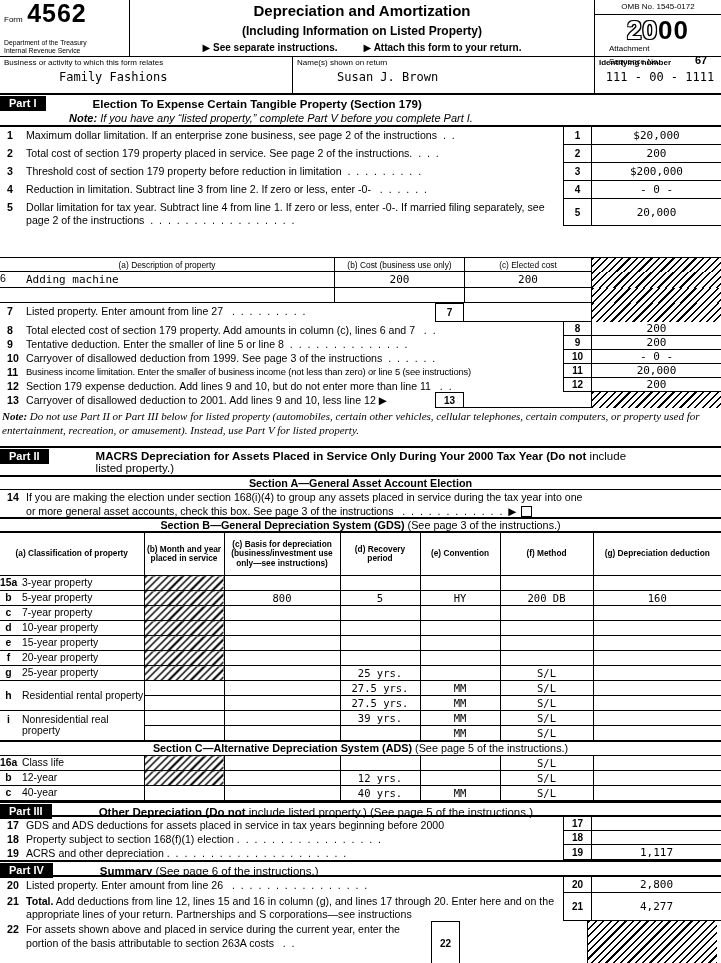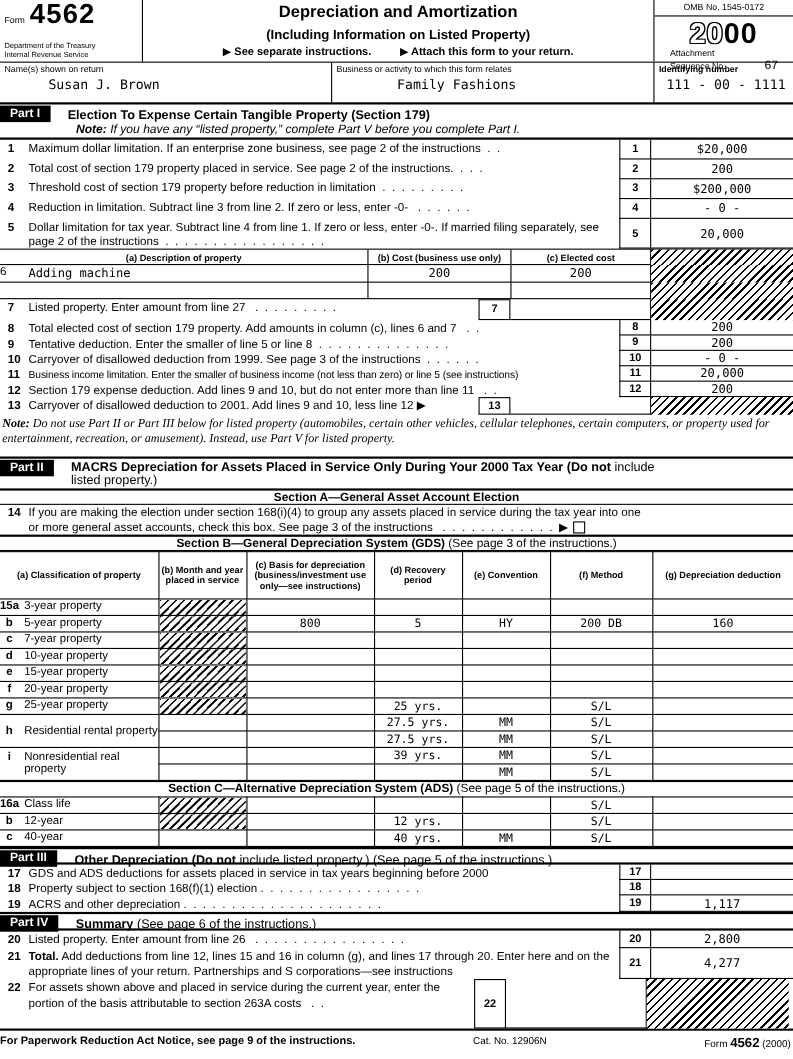--- a/index.html
+++ b/index.html
@@ -18,35 +18,35 @@
   .dept { font-size:6.8px; line-height:1.15; }
   .hdr-center { flex:1; border-right:1.5px solid #000; display:flex; flex-direction:column; justify-content:space-between; text-align:center; padding:2px 0 3px; }
   .title { font-size:15px; font-weight:bold; }
   .subtitle { font-size:12px; font-weight:bold; margin-top:1px; }
   .instr { display:flex; justify-content:center; gap:26px; font-size:10px; font-weight:bold; }
   .hdr-right { width:126px; display:flex; flex-direction:column; text-align:center; }
   .omb { font-size:8px; border-bottom:1px solid #000; padding:2px 0 3px; }
   .year { font-size:26px; font-weight:bold; line-height:1; margin-top:2px; letter-spacing:1px; }
   .hollow { color:#fff; text-shadow:-1.2px -1.2px 0 #000,1.2px -1.2px 0 #000,-1.2px 1.2px 0 #000,1.2px 1.2px 0 #000; }
   .attach { font-size:8px; text-align:left; padding-left:14px; line-height:1.2; margin-top:1px; }
-  .seq { font-size:11px; font-weight:normal;padding-left:33px; }
+  .seq { font-size:11px; font-weight:bold;padding-left:33px; }
 
   
   .nmrow { display:flex; height:38px; border-bottom:2.5px solid #000; }
   .nmbox { padding:1px 0 0 4px; }
   .nm-name { width:302px; border-right:1px solid #000; }
   .nm-bus { flex:1; border-right:1px solid #000; }
   .nm-id { width:126px; }
   .sml { font-size:8px; }
   .fillval { font-size:12px; margin-top:3px; }
 
   
   .p1hdr { height:32px; border-bottom:2px solid #000; padding-top:1px; }
   .badge { background:#000; color:#fff; font-weight:bold; font-size:11px; padding:1px 9px 2px; margin-right:16px; white-space:nowrap; flex:none; align-self:flex-start; }
-  .pbarline { display:flex; align-items:flex-end; }
+  .pbarline { display:flex; align-items:center;gap:31px; }
   .ptitle { font-weight:bold; font-size:11.5px; padding-top:1px; }
   .p1note { font-size:11px; font-style:italic; margin-left:69px; margin-top:1px; }
   .partbar { border-top:2.5px solid #000; border-bottom:2px solid #000; padding-top:1px; }
   .pb31 { height:31px; }
   .pb16 { height:16px; }
   .pb17 { height:17px; }
 
   
   .ln { display:flex; align-items:stretch; font-size:10.6px; }
   .ln .no { width:26px; padding-left:7px; font-weight:bold; flex:none; padding-top:2px; }
@@ -55,21 +55,21 @@
   .ln .amt { flex:none; width:129px; border-bottom:1px solid #000; display:flex; align-items:center; justify-content:center; font-size:11px; }
   .ln .bx7 { flex:none; width:29px; border:1.5px solid #000; border-bottom-width:1px; font-weight:bold; font-size:10px; display:flex; align-items:center; justify-content:center; }
   .ln .entry { flex:none; width:128px; border-right:1px solid #000; border-bottom:1px solid #000; }
   .ln .hcell { flex:none; width:129px; }
   .h14{height:14px;} .h15{height:15px;} .h16{height:16px;} .h18{height:18px;} .h19{height:19px;}
   .h27{height:27px;} .h28{height:28px;} .h29{height:29px;} .h45{height:45px;}
   .cond { font-size:9.4px; letter-spacing:-0.15px; }
 
   
   .t6 { font-size:10.6px; }
-  .t6 .hrow { display:flex; height:15px; border-top:1px solid #000; font-size:8.4px; font-weight:bold; text-align:center; align-items:center; }
+  .t6 .hrow { display:flex; height:15px; border-top:1px solid #000; font-size:8.4px; font-weight:normal; text-align:center; align-items:center;margin-top:31px; }
   .t6 .drow { display:flex; }
   .c-a { width:335px; border-right:1px solid #000; border-bottom:1px solid #000; }
   .c-b { width:130px; border-right:1px solid #000; border-bottom:1px solid #000; text-align:center; }
   .c-c { width:127px; border-right:1px solid #000; border-bottom:1px solid #000; text-align:center; }
   .c-h { width:129px; }
   .t6 .hrow .c-a, .t6 .hrow .c-b, .t6 .hrow .c-c { height:100%; display:flex; align-items:center; justify-content:center; }
   .t6 .drow .c-a { display:flex; }
   .t6 .drow .c-b, .t6 .drow .c-c { font-size:11px; padding-top:1px; }
 
   
@@ -131,27 +131,27 @@
       <div class="omb">OMB No. 1545-0172</div>
       <div class="year"><span class="hollow">20</span><span>00</span></div>
       <div class="attach">
         <div>Attachment</div>
         <div><span>Sequence No.</span> <span class="seq">67</span></div>
       </div>
     </div>
   </div>
 
   <div class="nmrow">
+    <div class="nmbox nm-bus">
+      <div class="sml">Business or activity to which this form relates</div>
+      <div class="fillval mono" style="margin-left:55px">Family Fashions</div>
+    </div>
     <div class="nmbox nm-name">
       <div class="sml">Name(s) shown on return</div>
       <div class="fillval mono" style="margin-left:40px">Susan J. Brown</div>
-    </div>
-    <div class="nmbox nm-bus">
-      <div class="sml">Business or activity to which this form relates</div>
-      <div class="fillval mono" style="margin-left:55px">Family Fashions</div>
     </div>
     <div class="nmbox nm-id">
       <div class="sml b">Identifying number</div>
       <div class="fillval mono" style="text-align:center">111 - 00 - 1111</div>
     </div>
   </div>
 
   <div class="p1hdr">
     <div class="pbarline">
       <span class="badge">Part I</span>

